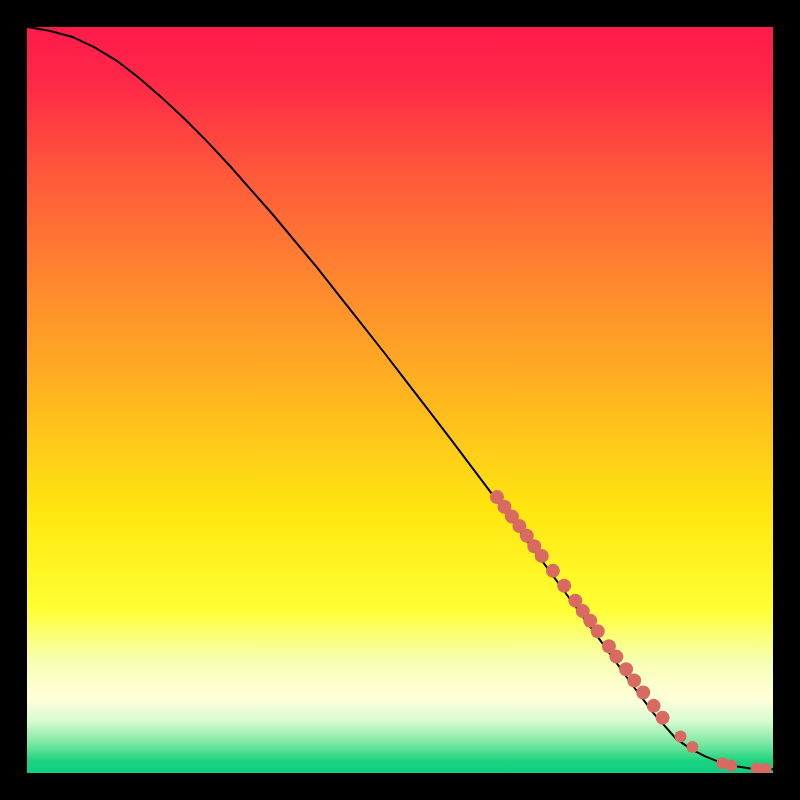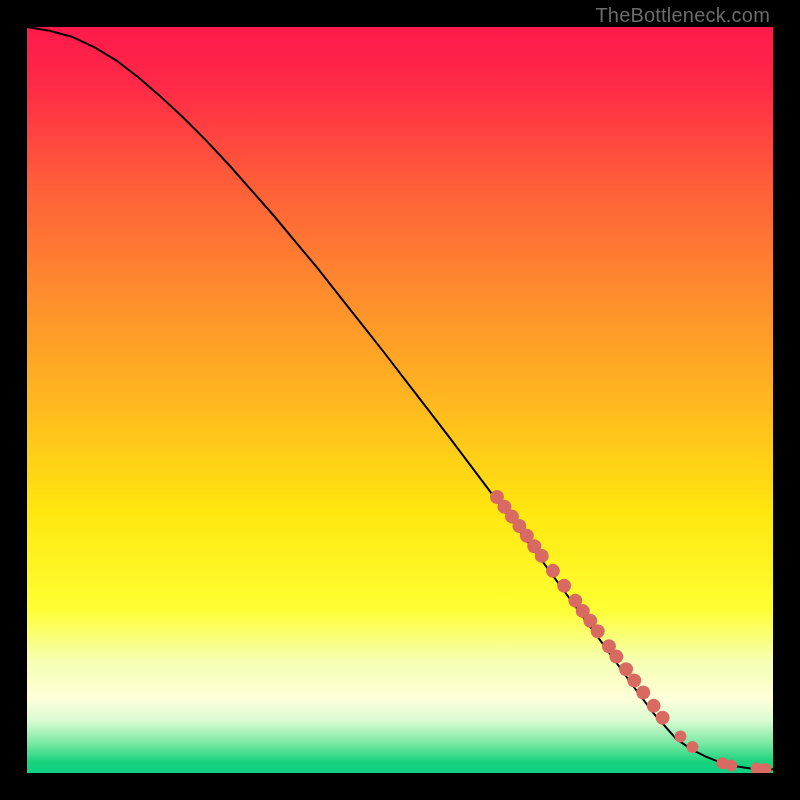--- a/index.html
+++ b/index.html
@@ -33,21 +33,20 @@
     font-size: 20px;
     font-weight: 400;
     letter-spacing: 0.2px;
   }
   svg { display: block; }
 </style>
 </head>
 <body>
 
 <div class="stage">
-  <div class="watermark">TheBottleneck.com</div>
 
   <div class="plot">
     <svg id="chart-svg" width="746" height="746" viewBox="0 0 746 746">
       <defs>
         <linearGradient id="bg-grad" x1="0" y1="0" x2="0" y2="1">
             <stop offset="0%" stop-color="#ff1a4b"></stop>
             <stop offset="8%" stop-color="#ff2a47"></stop>
             <stop offset="20%" stop-color="#ff5a3a"></stop>
             <stop offset="35%" stop-color="#ff8a2e"></stop>
             <stop offset="50%" stop-color="#ffb71f"></stop>

